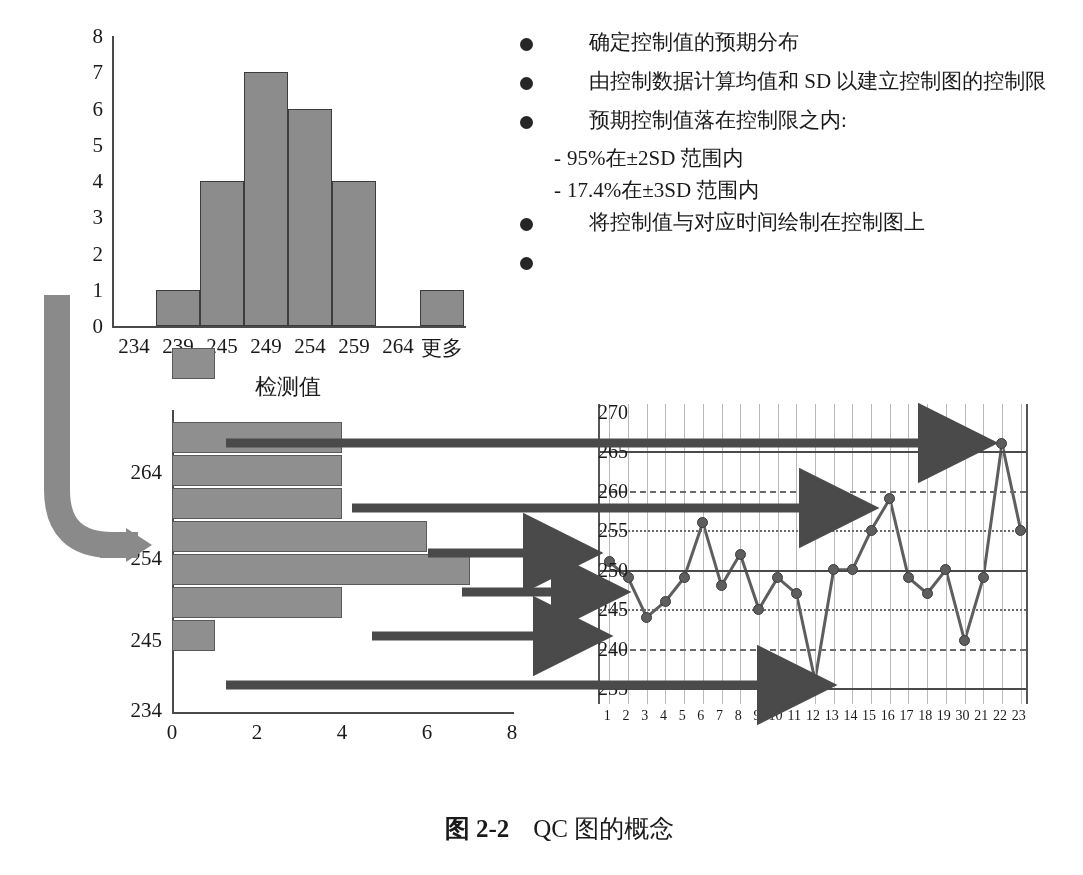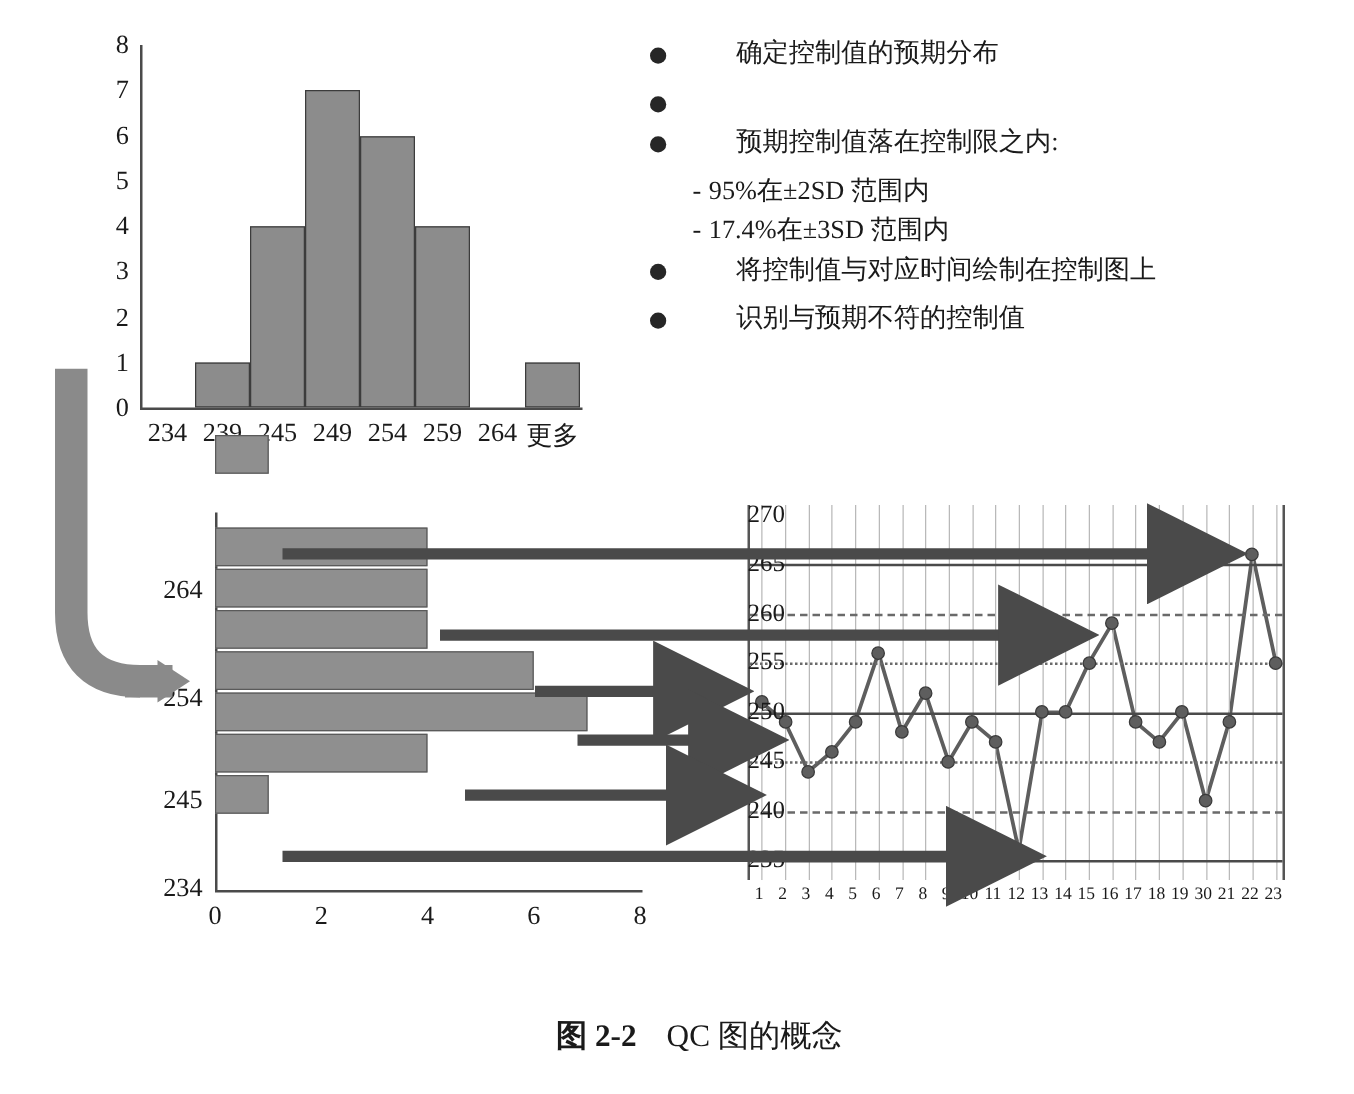--- a/index.html
+++ b/index.html
@@ -306,49 +306,50 @@
     <div class="xlabels" id="top-xlabels">
         <div class="xlab" style="left: 22px;">234</div>
         <div class="xlab" style="left: 66px;">239</div>
         <div class="xlab" style="left: 110px;">245</div>
         <div class="xlab" style="left: 154px;">249</div>
         <div class="xlab" style="left: 198px;">254</div>
         <div class="xlab" style="left: 242px;">259</div>
         <div class="xlab" style="left: 286px;">264</div>
         <div class="xlab" style="left: 330px;">更多</div>
       </div>
+    <div class="xtitle">检测值</div>
   </div>
 
   <div id="bullets">
       <div class="bullet-row">
         <span class="dot"></span>
         <span>确定控制值的预期分布</span>
       </div>
       <div class="bullet-row">
         <span class="dot"></span>
+        <span>由控制数据计算均值和 SD 以建立控制图的控制限</span>
       </div>
       <div class="bullet-row">
         <span class="dot"></span>
         <span>预期控制值落在控制限之内:</span>
       </div>
       <div class="sub-row">
         <span class="dash">-</span>
         <span>95%在±2SD 范围内</span>
       </div>
       <div class="sub-row">
         <span class="dash">-</span>
         <span>17.4%在±3SD 范围内</span>
       </div>
       <div class="bullet-row">
         <span class="dot"></span>
         <span>将控制值与对应时间绘制在控制图上</span>
       </div>
       <div class="bullet-row">
         <span class="dot"></span>
-        <span>识别与预期不符的控制值</span>
       </div>
     </div>
 
   <div id="side-hist">
     <div class="axis-v"></div>
     <div class="axis-h"></div>
     <div class="plotarea" id="side-bars">
         <div class="hbar" style="top: -62px; height: 31px; width: 42.5px;"></div>
         <div class="hbar" style="top: 12px; height: 31px; width: 170px;"></div>
         <div class="hbar" style="top: 45px; height: 31px; width: 170px;"></div>

